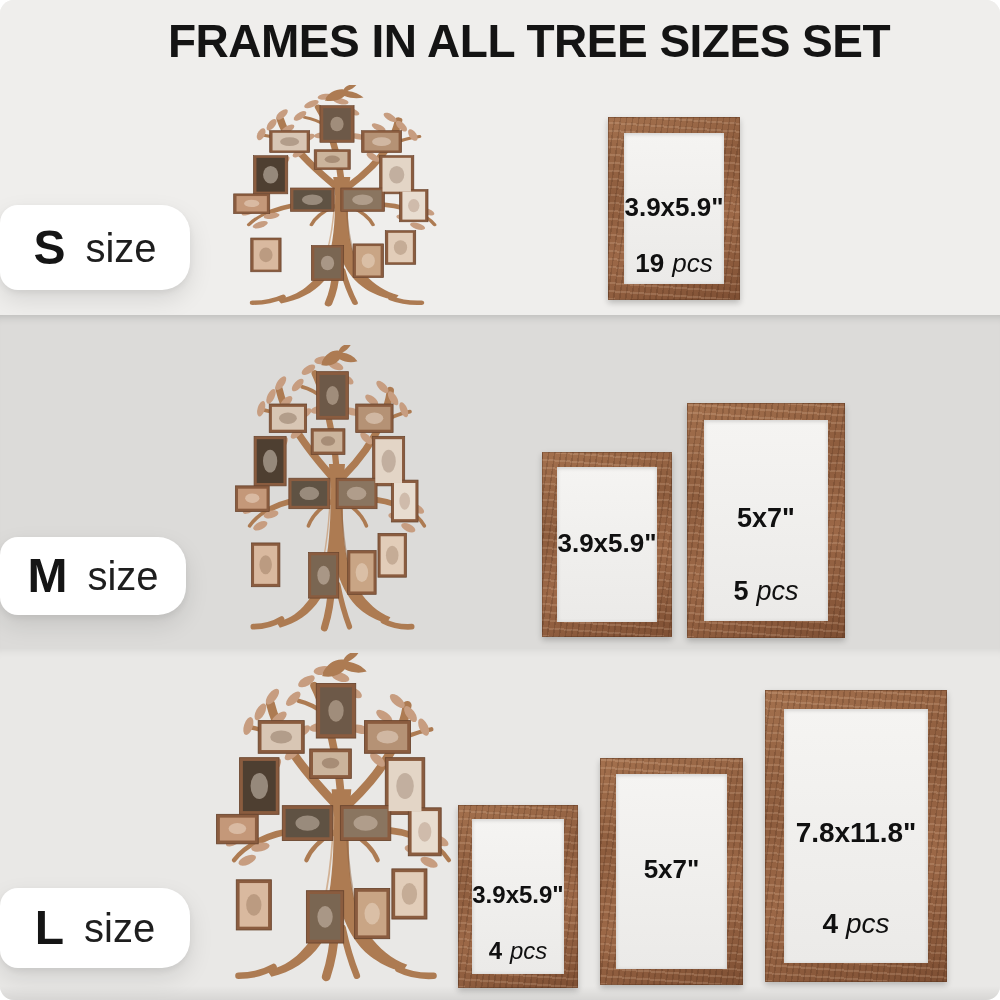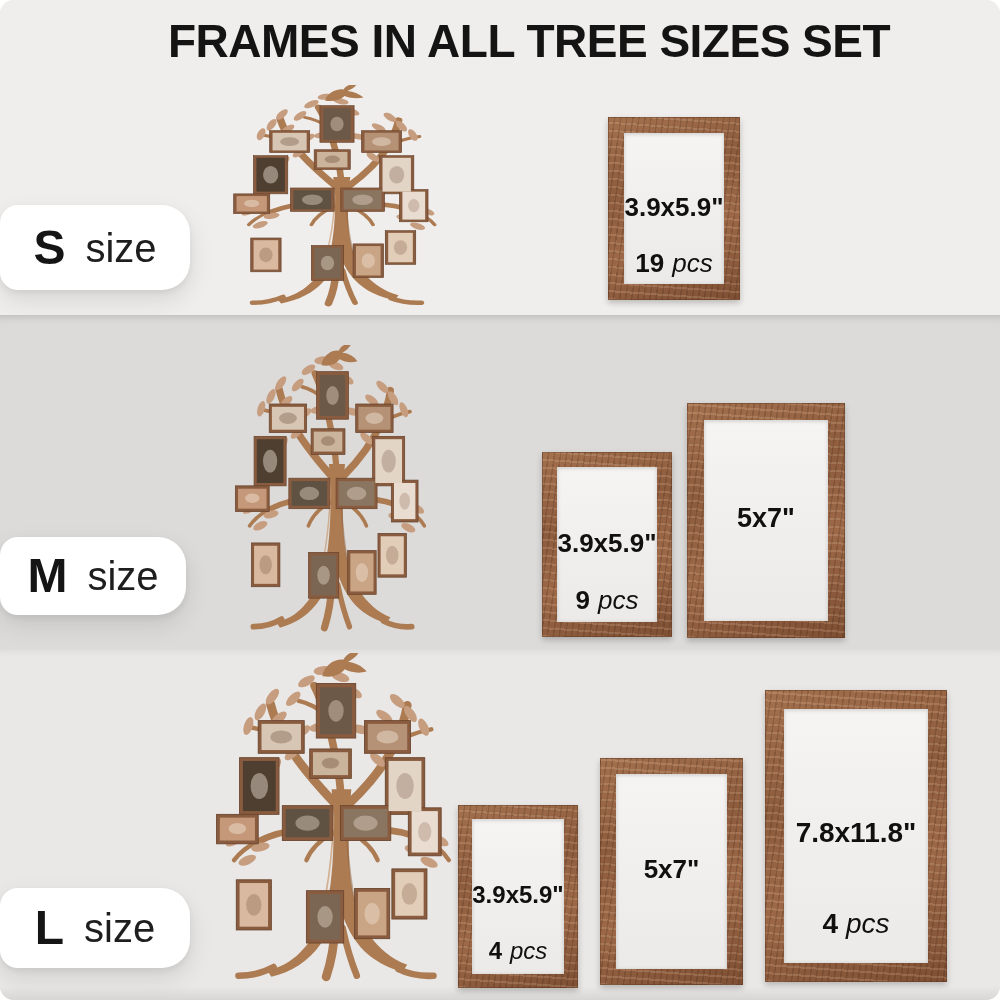--- a/index.html
+++ b/index.html
@@ -203,28 +203,28 @@
       <span>size</span>
     </div>
 
     <svg class="tree tree-m" viewBox="0 0 230 310" preserveAspectRatio="none">
         <use href="#ftree"></use>
       </svg>
 
     <div class="wframe" style="left:542px;top:137px;width:130px;height:185px;--bw:15px">
       <div class="mat"></div>
       <div class="fsize fs26">3.9x5.9"</div>
-      <div class="fpcs fs26">
-        <b>9</b><span>pcs</span>
-      </div>
     </div>
 
     <div class="wframe" style="left:687px;top:88px;width:158px;height:235px;--bw:17px">
       <div class="mat"></div>
       <div class="fsize fs27">5x7"</div>
+      <div class="fpcs fs27">
+        <b>5</b><span>pcs</span>
+      </div>
     </div>
   </div>
 
   <div class="band band-l">
 
     <div class="pill pill-l">
       <b>L</b>
       <span>size</span>
     </div>
 

